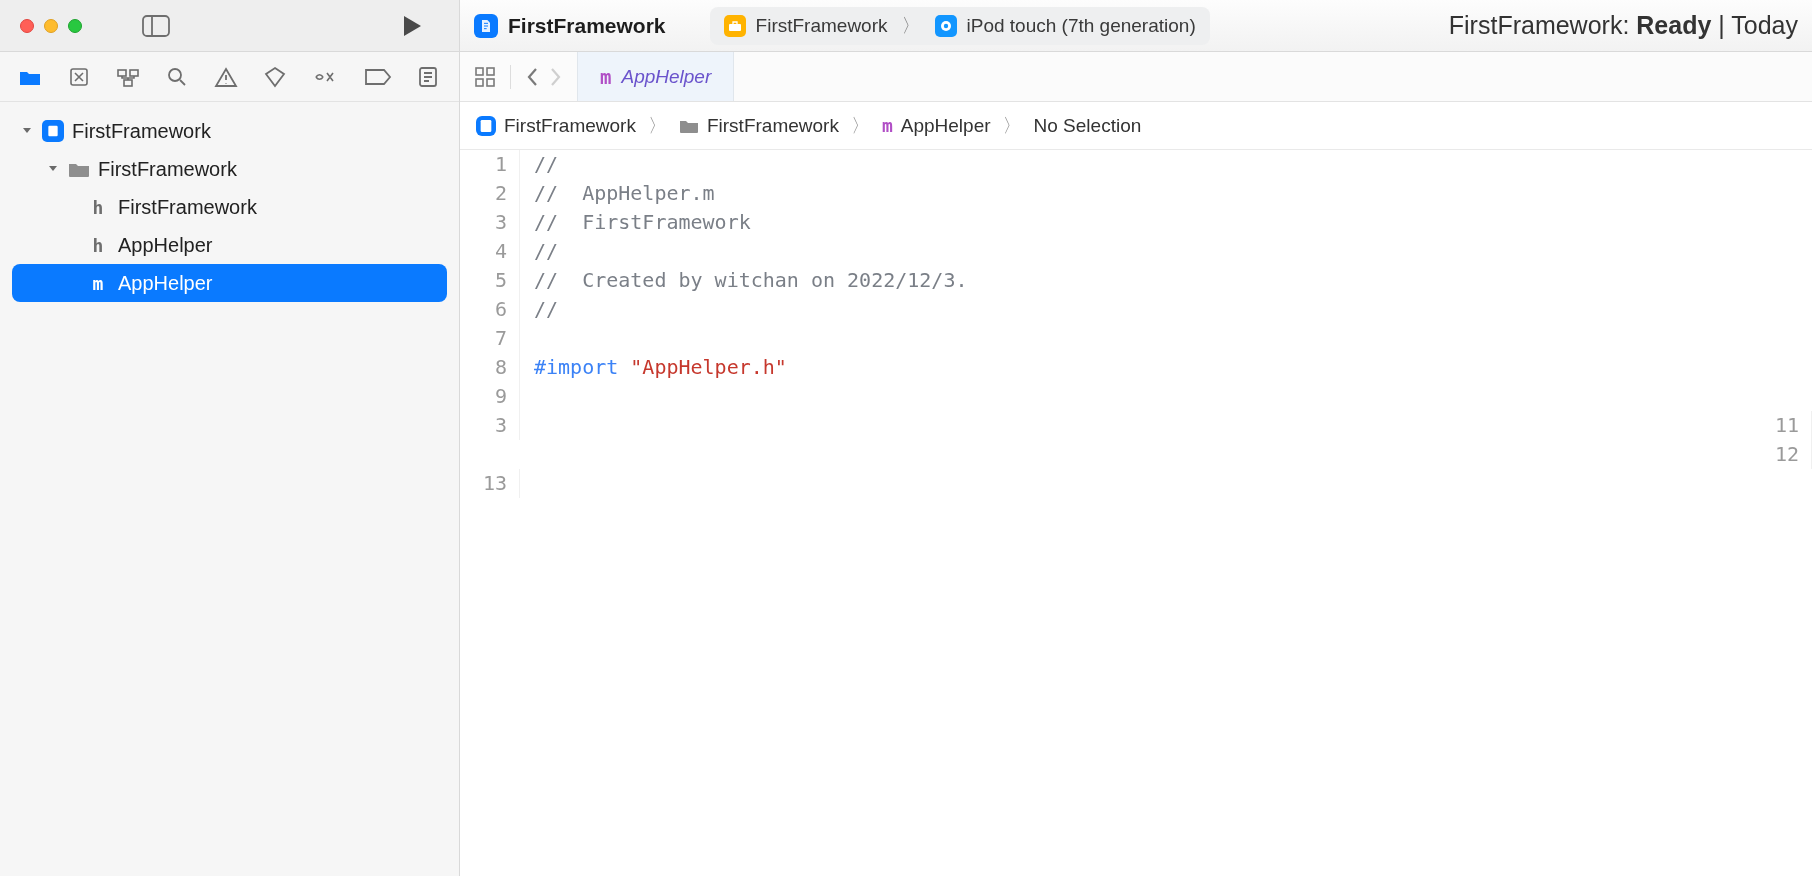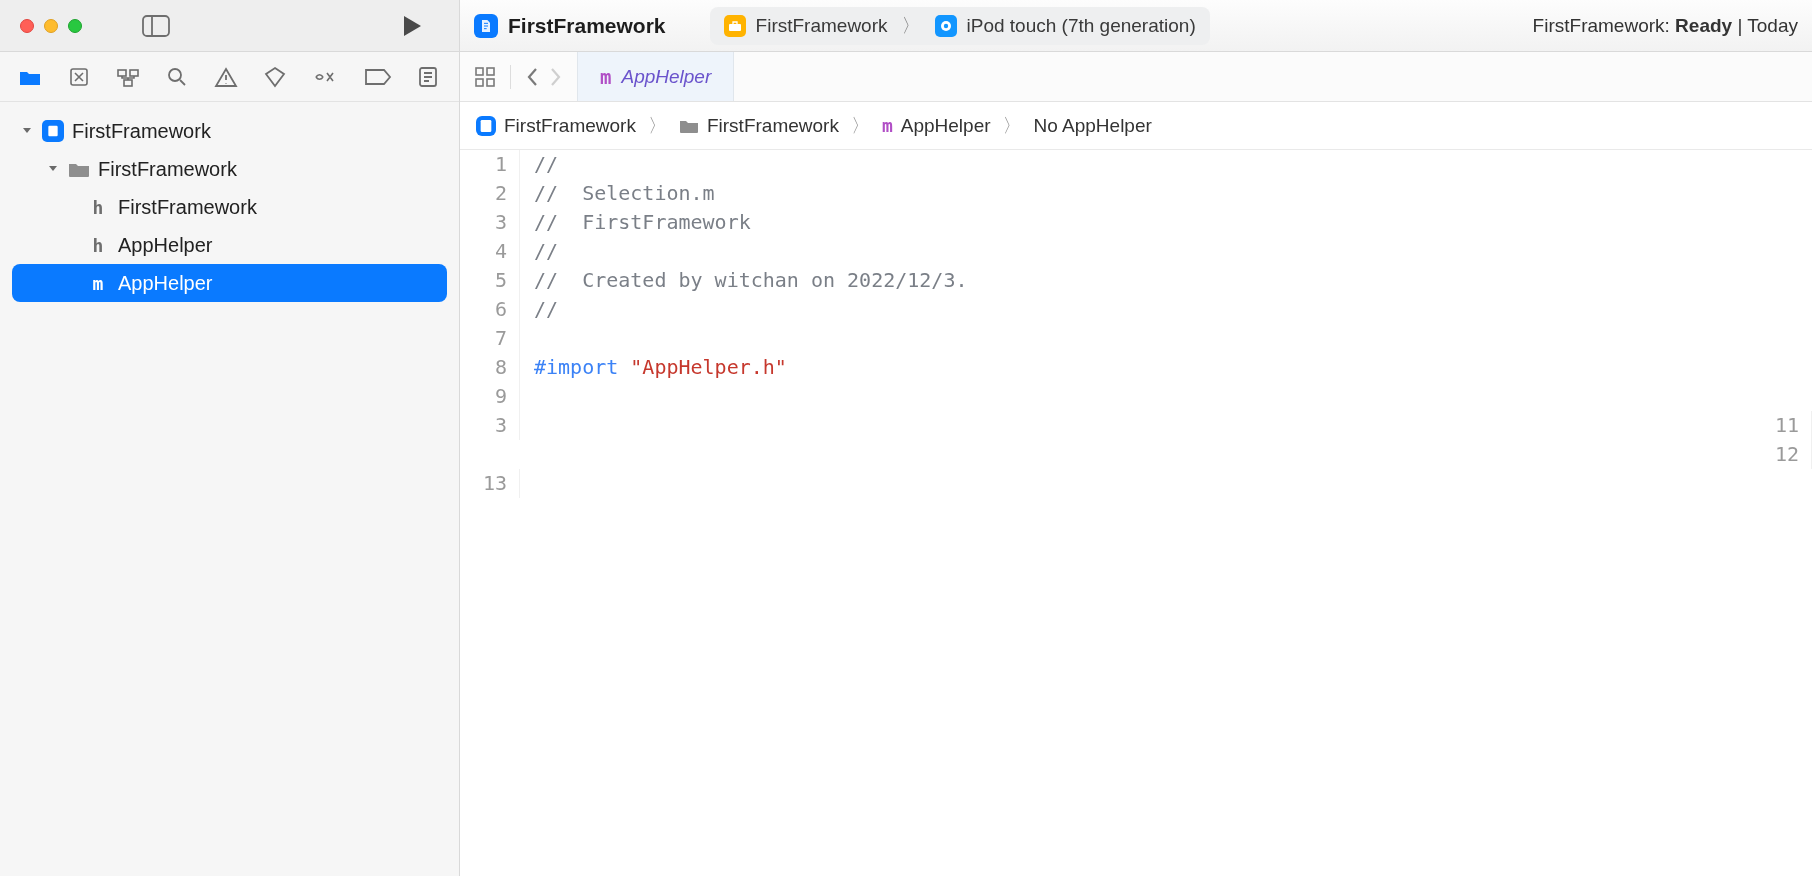--- a/index.html
+++ b/index.html
@@ -23,21 +23,21 @@
   .project-chip { display:flex; align-items:center; gap:10px; font-size:21px; font-weight:700; color:#1d1d1d; }
   .app-icon-sq { width:24px; height:24px; border-radius:6px; background:#0a7aff; display:flex; align-items:center; justify-content:center; }
   .app-icon-sq svg { width:16px; height:16px; }
   .scheme-pill {
     display:flex; align-items:center; gap:10px; background:#eeeff0; border-radius:8px;
     padding:6px 14px; font-size:19px; color:#3a3a3a; margin-left:30px;
   }
   .scheme-pill .sep { color:#888; margin:0 4px; }
   .toolbox-icon { width:22px; height:22px; border-radius:5px; background:#ffb300; display:flex; align-items:center; justify-content:center; }
   .sim-icon { width:22px; height:22px; border-radius:5px; background:#1296ff; display:flex; align-items:center; justify-content:center; }
-  .status-right { margin-left:auto; font-size:19px; color:#333; white-space:nowrap; }
+  .status-right { margin-left:auto; font-size:25px; color:#333; white-space:nowrap; }
   .status-right b { font-weight:700; }
 
   
   .columns { display:flex; height:calc(100% - 52px); }
   .sidebar { width:460px; background:#f6f6f6; border-right:1px solid #d9d9d9; display:flex; flex-direction:column; }
   .nav-tools { display:flex; align-items:center; gap:26px; height:50px; padding:0 18px; border-bottom:1px solid #e3e3e3; }
   .nav-tools .ti { color:#6e6e6e; display:flex; align-items:center; justify-content:center; }
   .nav-tools .ti.active { color:#0a7aff; }
 
   
@@ -290,30 +290,30 @@
         </span>
         <span>FirstFramework</span>
       </span>
       <span class="chev">〉</span>
       <span class="crumb">
         <span class="m-badge">m</span>
         <span>AppHelper</span>
       </span>
       <span class="chev">〉</span>
       <span class="crumb">
-        <span>No AppHelper</span>
+        <span>No Selection</span>
       </span>
     </div>
 
     <div class="code-scroll">
       <div class="code" id="code-grid">
           <div class="gutter row-hl">1</div>
           <div class="line row-hl"><span class="c-comment">//</span></div>
           <div class="gutter ">2</div>
-          <div class="line "><span class="c-comment">//  Selection.m</span></div>
+          <div class="line "><span class="c-comment">//  AppHelper.m</span></div>
           <div class="gutter ">3</div>
           <div class="line "><span class="c-comment">//  FirstFramework</span></div>
           <div class="gutter ">4</div>
           <div class="line "><span class="c-comment">//</span></div>
           <div class="gutter ">5</div>
           <div class="line "><span class="c-comment">//  Created by witchan on 2022/12/3.</span></div>
           <div class="gutter ">6</div>
           <div class="line "><span class="c-comment">//</span></div>
           <div class="gutter ">7</div>
           <div class="line "><span class=""></span></div>

